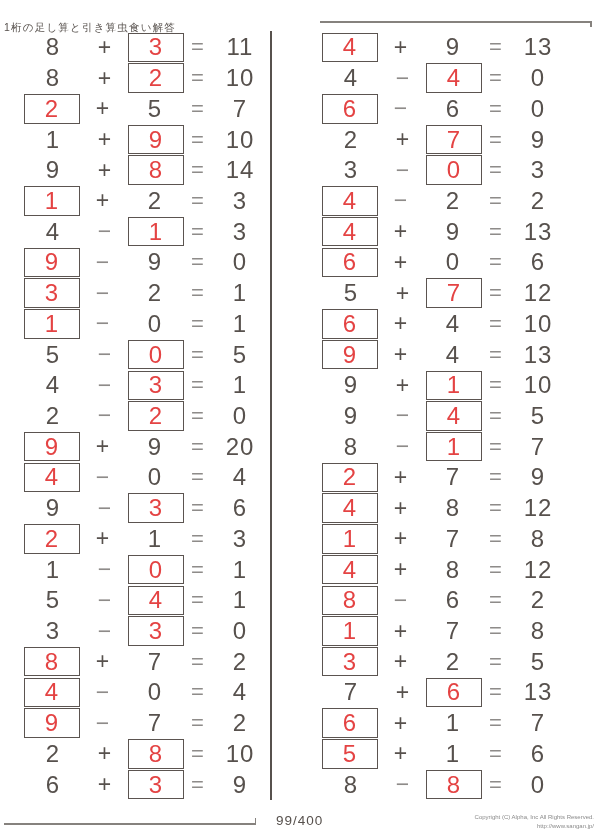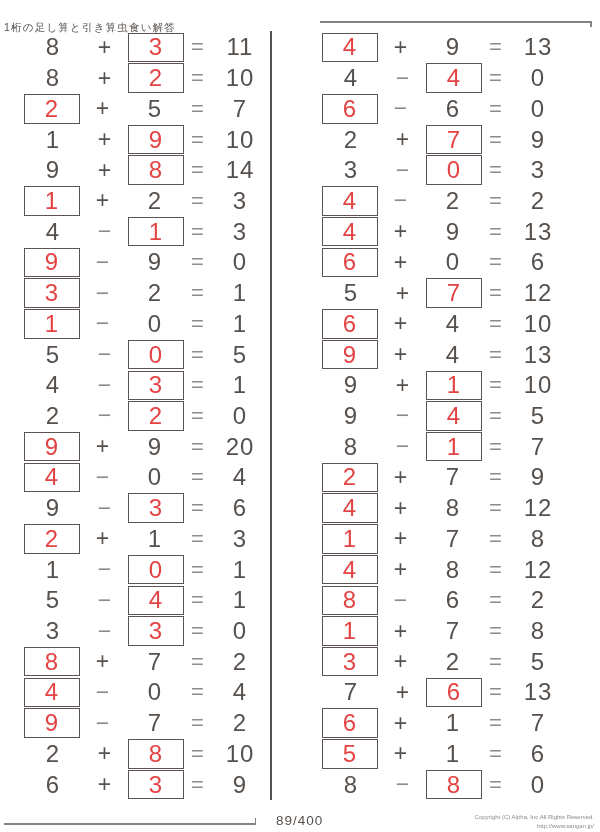--- a/index.html
+++ b/index.html
@@ -474,18 +474,18 @@
     <span class="cell c-op minus">−</span>
     <span class="cell c-b box">8</span>
     <span class="cell c-eq">=</span>
     <span class="cell c-r">0</span>
   </div>
 </div>
 
 <div class="rule rule-bottom"></div>
 <div class="rule rule-bottom-tick"></div>
 
-<div class="pagenum">89/400</div>
+<div class="pagenum">99/400</div>
 
 <div class="copyright">
   <div>Copyright (C) Alpha, Inc All Rights Reserved.</div>
   <div>http://www.sangan.jp/</div>
 </div>
 
 </body></html>

